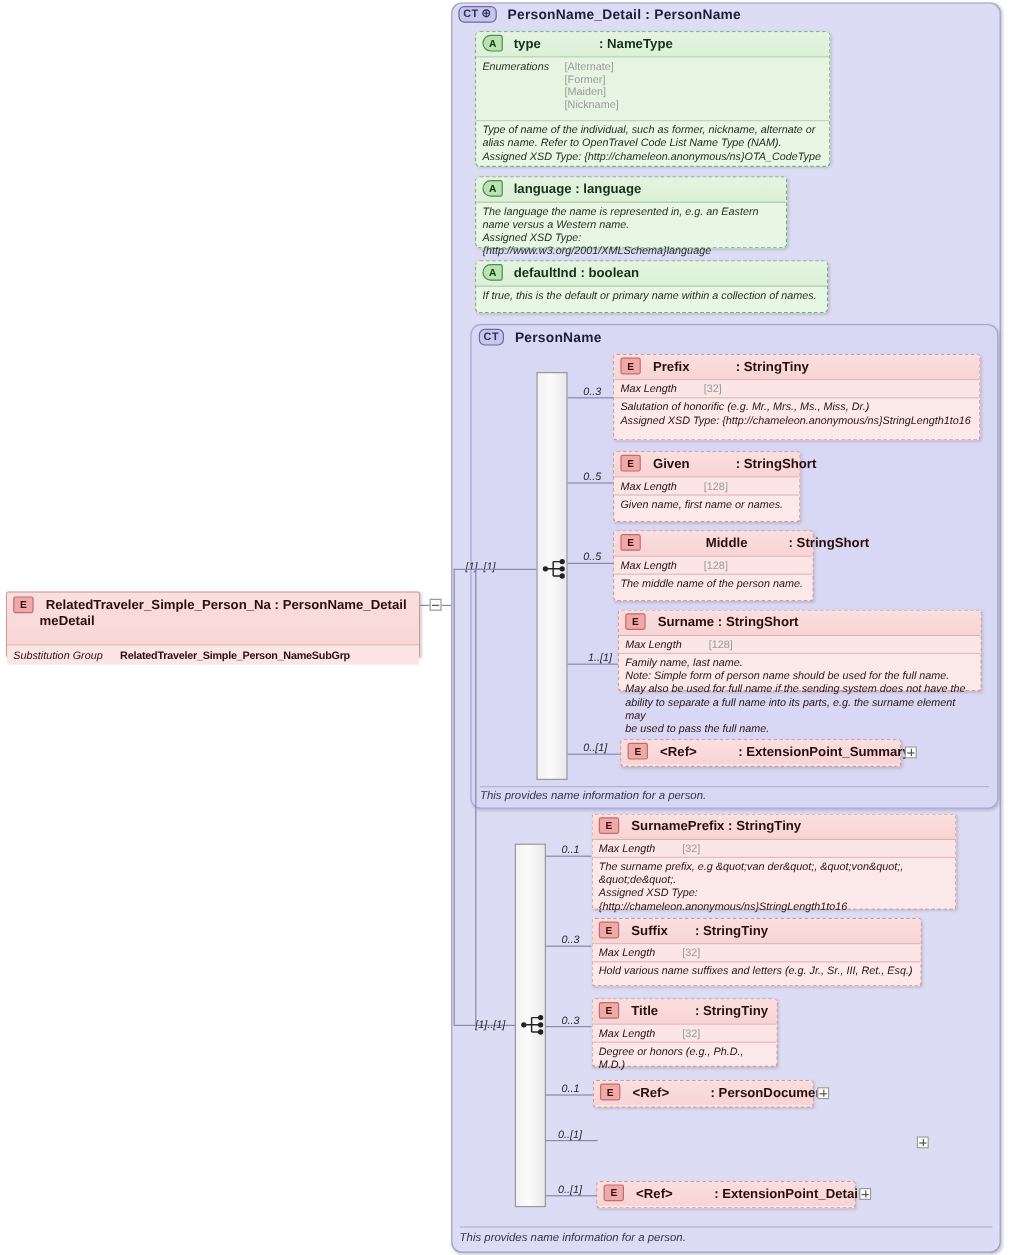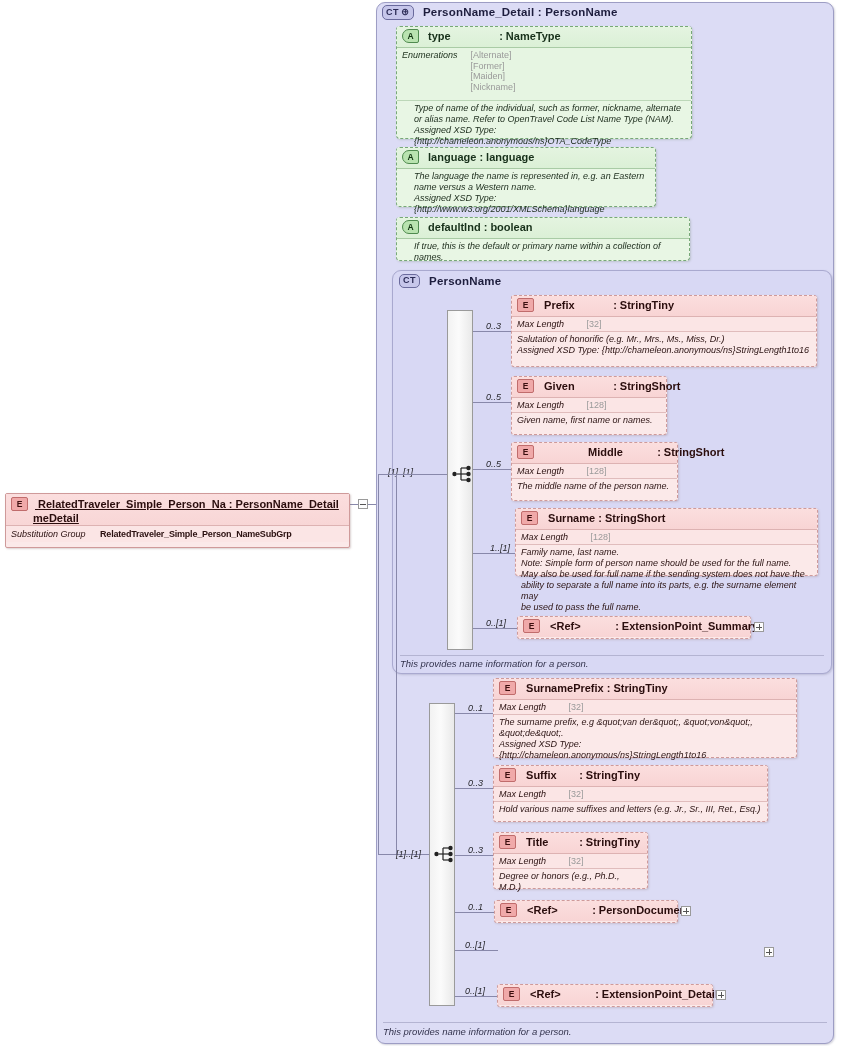--- a/index.html
+++ b/index.html
@@ -62,21 +62,21 @@
     vertical-align:middle;margin-right:6px;position:relative;top:-1px;
   }
   .attr-facets{
     font-size:9px;padding:2px 6px 2px 5px;border-bottom:1px solid #bcd7b8;
     background:#e6f5e2;
   }
   .facet-label{font-style:italic;color:#1c2f1c;display:inline-block;}
   .facet-vals{color:#9a9a9a;display:inline-block;vertical-align:top;}
   .facet-vals div{line-height:10.5px;}
   .attr-doc{
-    font-style:italic;font-size:9px;color:#1b2b1b;padding:2px 6px 3px 17px;
+    font-style:italic;font-size:9px;color:#1b2b1b;padding:2px 6px 3px 5px;
     line-height:11px;
   }
 
   
   .el-box{
     border:1px dashed #cf9a9a;border-radius:3px;
     background:#fbe9e9;
     box-shadow:1px 1px 2px rgba(150,120,120,.3);
   }
   .el-head{
@@ -103,23 +103,23 @@
   }
   .el-name{display:inline-block;}
   .el-type{display:inline-block;}
 
   
   .root-box{
     border:1px solid #cf9a9a;border-radius:2px;background:#fbe9e9;
     box-shadow:1px 1px 2px rgba(150,120,120,.35);
   }
   .root-head{
-    padding:4px 6px 0 5px;font-weight:bold;font-size:11px;color:#2a0d0d;
+    padding:4px 6px 12px 5px;font-weight:bold;font-size:11px;color:#2a0d0d;
     background:linear-gradient(#fbdede,#f8d6d6);
-    border-bottom:1px solid #ddb2b2;line-height:13px;text-decoration:underline;
+    border-bottom:1px solid #ddb2b2;line-height:13px;
   }
   .root-sub{
     font-size:9px;padding:3px 6px 3px 5px;background:#fbe5e5;
   }
   .root-sub .sg-label{font-style:italic;color:#2a1010;}
   .root-sub .sg-val{font-weight:bold;color:#2a1010;margin-left:12px;letter-spacing:-.2px;}
 
   
   .seq-col{
     border:1px solid #9a9a9a;

